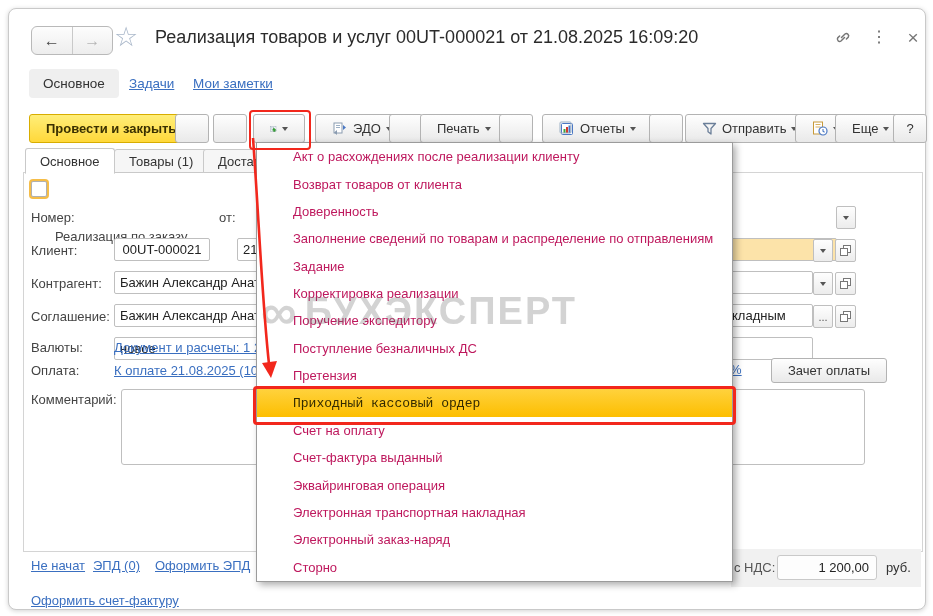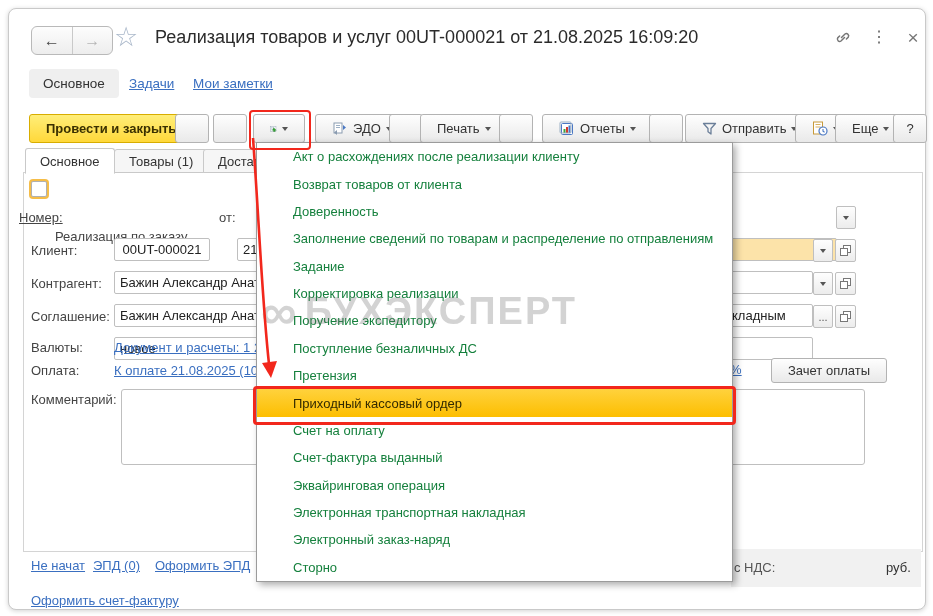--- a/index.html
+++ b/index.html
@@ -32,22 +32,22 @@
   .fld{position:absolute;box-sizing:border-box;height:23px;border:1px solid #bfbfbf;border-radius:2px;background:#fff;font-family:"Liberation Sans",sans-serif;font-size:13px;color:#222;padding:0 5px;margin-top:32px;}
   .fld.yellow{background:#fce3a9;}
   .sqbtn{position:absolute;box-sizing:border-box;height:23px;border:1px solid #bfbfbf;border-radius:2px;background:linear-gradient(#fefefe,#ececec);display:flex;align-items:center;justify-content:center;font-size:11px;color:#555;}
   .open-ic{position:relative;width:11px;height:11px;}
   .open-ic::before{content:'';position:absolute;right:0;top:0;width:6px;height:6px;border:1px solid #777;background:#fff;}
   .open-ic::after{content:'';position:absolute;left:0;bottom:0;width:6px;height:6px;border:1px solid #777;background:#fff;}
   .chk{left:22px;top:172px;width:14px;height:14px;border:1px solid #b0b0b0;border-radius:2px;background:#fff;box-shadow:0 0 0 2px rgba(243,178,40,.85);}
   textarea.comment{position:absolute;left:112px;top:380px;width:744px;height:76px;box-sizing:border-box;border:1px solid #bfbfbf;border-radius:3px;resize:none;background:#fff;}
   
   .menu{left:247px;top:133px;width:475px;height:438px;background:#fff;border:1px solid #9b9b9b;box-shadow:3px 3px 7px rgba(0,0,0,.32);z-index:50;display:flex;flex-direction:column;}
-  .mi{flex:1;display:flex;align-items:center;padding-left:36px;font-size:13px;color:#15803d;cursor:default;white-space:nowrap;}
-  .mi.hl{background:linear-gradient(#ffd23d,#fdbe00);color:#332a00;}
+  .mi{flex:1;display:flex;align-items:center;padding-left:36px;font-size:13px;color:#be185d;cursor:default;white-space:nowrap;}
+  .mi.hl{background:linear-gradient(#ffd23d,#fdbe00);color:#332a00;font-family:Liberation Mono, monospace;}
   .watermark{left:252px;top:281px;width:430px;z-index:55;display:flex;align-items:center;gap:8px;color:rgba(110,110,110,.30);pointer-events:none;}
   .watermark .wm-logo{font-size:50px;line-height:40px;font-weight:bold;}
   .watermark .wm-text{font-size:38px;font-weight:bold;letter-spacing:2px;}
   
   .redbox{position:absolute;border:3px solid #f2271c;border-radius:4px;z-index:70;pointer-events:none;}
   #arrow-svg{position:absolute;left:0;top:0;width:933px;height:616px;z-index:70;pointer-events:none;}
   
   .strip{left:722px;top:540px;width:190px;height:38px;background:#f1f1f1;z-index:2;}
   .vatfld{left:768px;top:546px;width:100px;height:25px;box-sizing:border-box;border:1px solid #c9c9c9;border-radius:3px;background:#fdfdfd;font-size:13px;color:#222;text-align:right;padding:0 7px;display:flex;align-items:center;justify-content:flex-end;z-index:3;}
   .ftext{font-size:13px;color:#555;z-index:3;}
@@ -179,21 +179,21 @@
   <div class="btn" style="left:884px;width:26px;justify-content:center;">?</div>
 
   <div class="abs panel"></div>
   <div class="tab active" style="left:16px;">Основное</div>
   <div class="tab" style="left:105px;">Товары (1)</div>
   <div class="tab" style="left:194px;">Доставка</div>
 
   <div class="abs chk"></div>
   <div class="abs flabel" style="left:46px;top:172px;margin-top:48px;">Реализация по заказу</div>
 
-  <div class="abs flabel" style="left:10px;top:201px;text-decoration:underline;">Номер:</div>
+  <div class="abs flabel" style="left:22px;top:201px;">Номер:</div>
   <input class="fld" style="left: 105px; top: 197px; width: 96px; text-align: center;" value="00UT-000021">
   <div class="abs flabel" style="left:210px;top:201px;">от:</div>
   <input class="fld" style="left: 228px; top: 197px; width: 118px;" value="21.08.2025 16:09:20">
 
   <div class="abs flabel" style="left:22px;top:234px;">Клиент:</div>
   <input class="fld" style="left: 105px; top: 230px; width: 300px;" value="Бажин Александр Анат">
 
   <div class="abs flabel" style="left:22px;top:267px;">Контрагент:</div>
   <input class="fld" style="left: 105px; top: 263px; width: 300px;" value="Бажин Александр Анат">
 
@@ -234,20 +234,21 @@
   <div class="sqbtn" style="left:804px;top:296px;width:20px;">...</div>
   <div class="sqbtn" style="left:826px;top:296px;width:21px;">
         <span class="open-ic"></span>
       </div>
 
   <a class="abs lnk" style="left:703px;top:353px;">6  0%</a>
   <div class="btn" style="left:762px;top:349px;height:25px;">Зачет оплаты</div>
 
   <div class="abs strip"></div>
   <div class="abs ftext" style="left:725px;top:551px;">с НДС:</div>
+  <div class="abs vatfld">1 200,00</div>
   <div class="abs ftext" style="left:877px;top:551px;color:#333;">руб.</div>
 
   <a class="abs lnk" style="left:22px;top:549px;">Не начат</a>
   <a class="abs lnk" style="left:84px;top:549px;">ЭПД (0)</a>
   <a class="abs lnk" style="left:146px;top:549px;">Оформить ЭПД</a>
   <a class="abs lnk" style="left:22px;top:584px;">Оформить счет-фактуру</a>
   <a class="abs lnk" style="left:170px;top:604px;font-style:italic;">Оформить ТТН</a>
 
   <div class="abs menu">
     <div class="mi">Акт о расхождениях после реализации клиенту</div>

